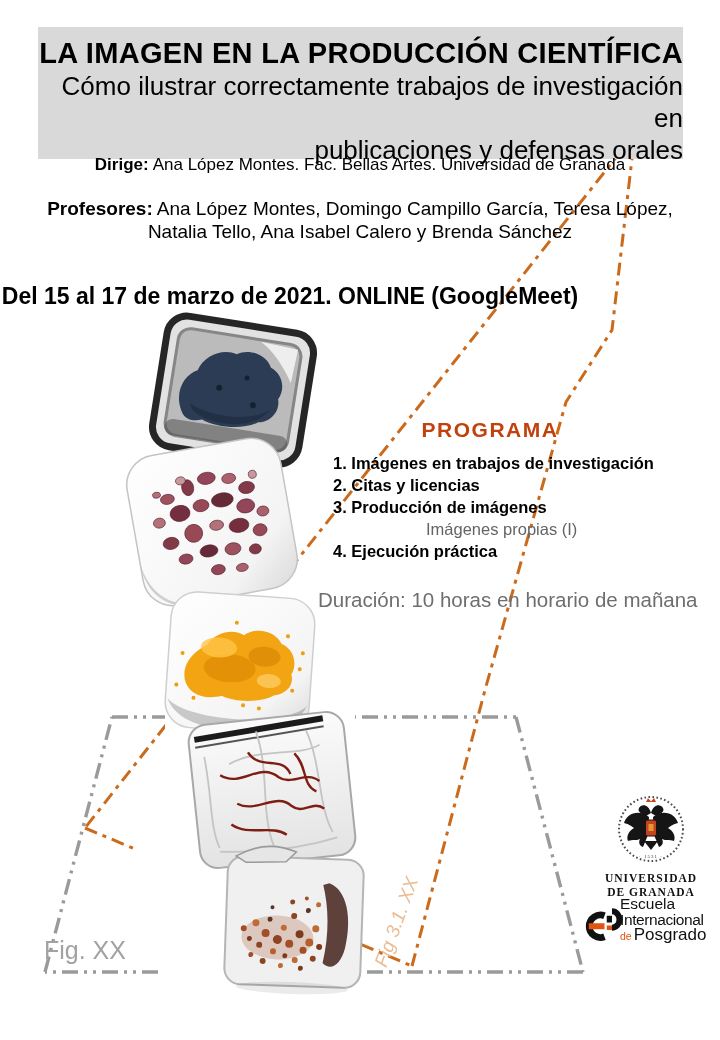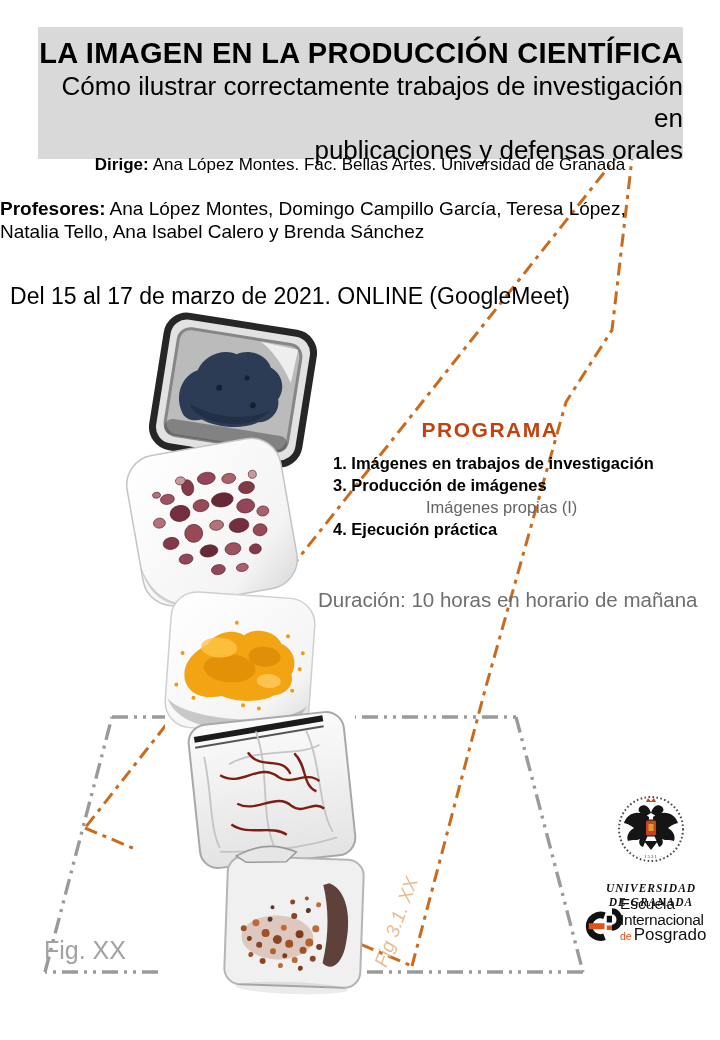--- a/index.html
+++ b/index.html
@@ -7,42 +7,42 @@
        font-family:"Liberation Sans",sans-serif;color:#000;overflow:hidden;}
   
   .header-box{position:absolute;left:38px;top:27px;width:645px;height:132px;
               background:#d9d9d9;text-align:right;z-index:2;}
   .title{margin-top:10px;font-size:29px;font-weight:bold;letter-spacing:.3px;}
   .subtitle{font-size:26px;line-height:32px;}
   
   .dirige{position:absolute;top:155px;left:0;width:720px;text-align:center;
           font-size:17px;z-index:2;}
   .lbl{font-weight:bold;margin-right:4px;}
-  .profes{position:absolute;top:197px;left:0;width:720px;text-align:left;
+  .profes{position:absolute;top:197px;left:0;width:720px;text-align:center;
           font-size:19px;line-height:23px;z-index:2;}
   .fecha{position:absolute;top:283px;left:0;width:580px;text-align:center;
-         font-size:23px;font-weight:normal;z-index:2;}
+         font-size:23px;font-weight:bold;z-index:2;}
   
   .prog-head{position:absolute;top:418px;left:330px;width:320px;text-align:center;
              color:#c2410c;font-weight:bold;font-size:21px;letter-spacing:1.5px;z-index:2;}
   .prog-list{position:absolute;top:452px;left:333px;width:370px;font-size:16.5px;
              font-weight:bold;line-height:22px;z-index:2;}
   .prog-list .sub{margin-left:93px;font-weight:normal;color:#646464;}
   .duracion{position:absolute;top:588px;left:318px;width:390px;font-size:20.5px;
             font-weight:normal;color:#6e6e6e;z-index:2;}
   
   .fig-left{position:absolute;left:44px;top:936px;font-size:25px;
             color:#a2a2a2;z-index:2;}
   .fig-right{position:absolute;left:391px;top:948px;font-size:19px;font-style:italic;
              color:#e9bd92;transform:rotate(-70deg);transform-origin:0 100%;
              white-space:nowrap;z-index:2;}
   
   .ugr{position:absolute;left:596px;top:793px;width:110px;text-align:center;z-index:2;}
   .ugr-text{font-family:"Liberation Serif",serif;font-weight:bold;font-size:11.5px;
-            letter-spacing:1px;line-height:13.5px;color:#111;margin-top:13px;font-style:italic;}
+            letter-spacing:1px;line-height:13.5px;color:#111;margin-top:3px;}
   .eip{position:absolute;left:582px;top:896px;width:135px;z-index:2;}
   .eip-glyph{position:absolute;left:0;top:4px;}
   .eip-text{margin-left:38px;line-height:15.5px;color:#111;}
   .eip-l1{font-size:15.5px;}
   .eip-l2{font-size:15.5px;letter-spacing:-0.4px;}
   .eip-de{font-size:10.5px;color:#e05310;margin-right:2px;}
   .eip-l3{font-size:17px;}
   .eip-l4{font-size:10.5px;font-weight:bold;margin-top:1px;}
   .eip-l4 .de{color:#e05310;font-weight:bold;}
   
@@ -239,20 +239,21 @@
   </div>
   <div>Natalia Tello, Ana Isabel Calero y Brenda Sánchez</div>
 </div>
 
 <div class="fecha">Del 15 al 17 de marzo de 2021. ONLINE (GoogleMeet)</div>
 
 <div class="prog-head">PROGRAMA</div>
 
 <div class="prog-list">
   <div>1. Imágenes en trabajos de investigación</div>
+  <div>2. Citas y licencias</div>
   <div>3. Producción de imágenes</div>
   <div class="sub">Imágenes propias (I)</div>
   <div>4. Ejecución práctica</div>
 </div>
 
 <div class="duracion">Duración: 10 horas en horario de mañana</div>
 
 <div class="fig-left">Fig. XX</div>
 
 <div class="fig-right">Fig 3.1. XX</div>

